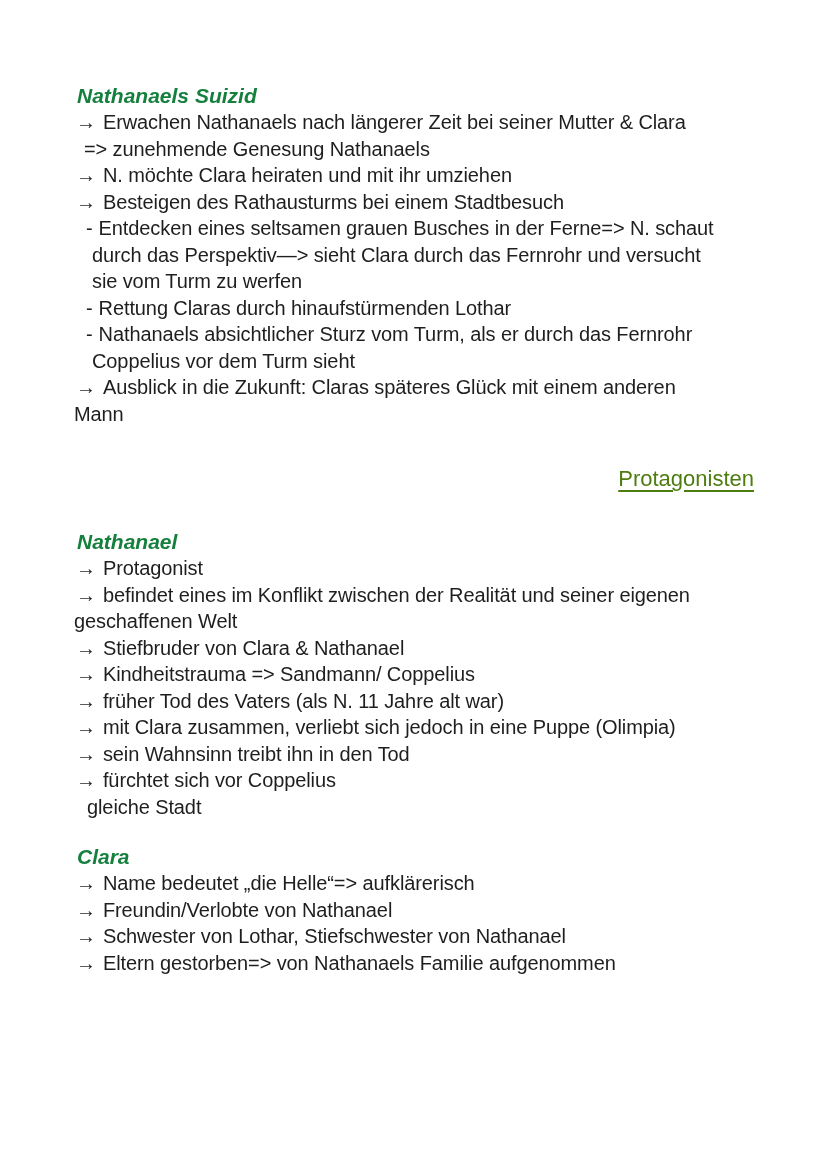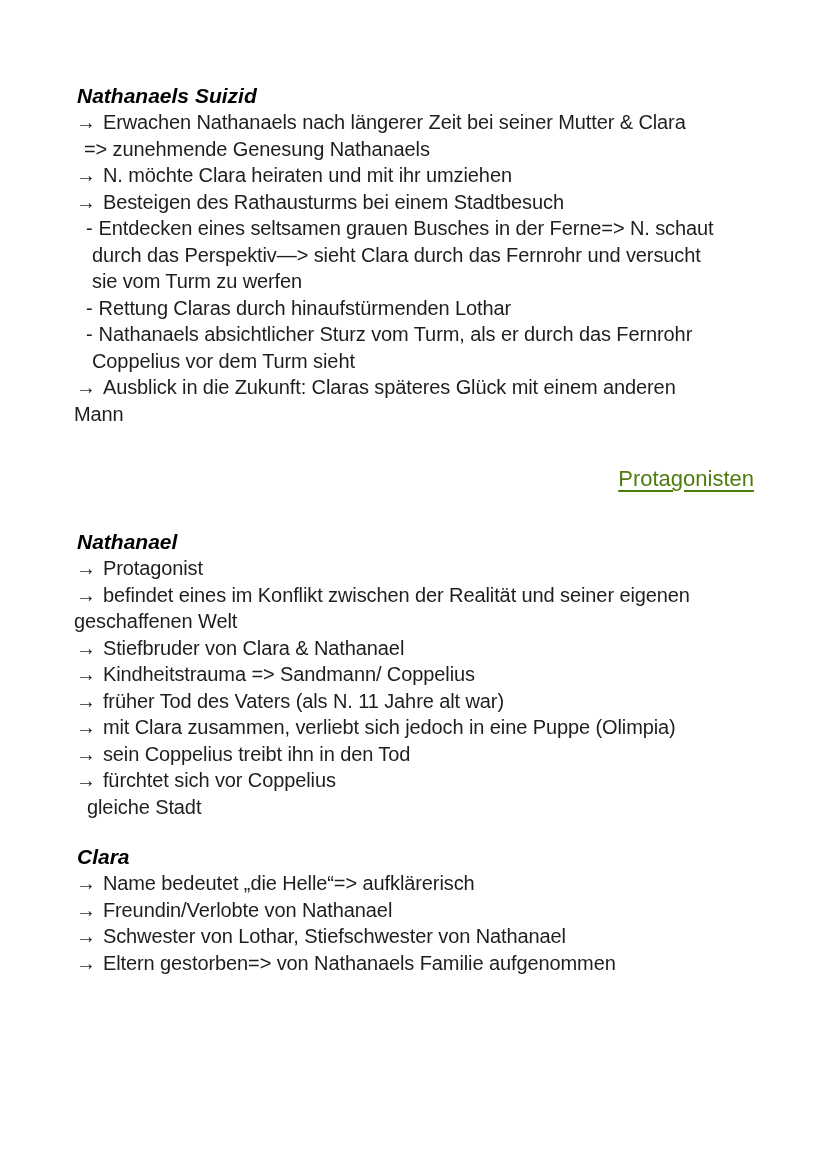--- a/index.html
+++ b/index.html
@@ -16,21 +16,21 @@
     color: #1e1e1e;
   }
   h2.section-heading {
     margin: 0;
     padding-left: 3px;
     font-family: "Liberation Sans", "DejaVu Sans", sans-serif;
     font-style: italic;
     font-weight: 700;
     font-size: 21px;
     line-height: 27px;
-    color: #000000;
+    color: #15803d;
     white-space: nowrap;
   }
   section.after-title h2.section-heading { margin-top: 0; }
   section.gap-above h2.section-heading { margin-top: 23px; }
   h1.center-heading {
     margin: 38px 10px 36px 0;
     text-align: right;
     font-weight: 400;
     font-size: 22px;
     line-height: 27px;
@@ -88,21 +88,21 @@
   <section class="after-title">
     <h2 class="section-heading">Nathanael</h2>
     <div class="lines">
         <div class="line arrowline"><span class="marker arrow">→</span><span>Protagonist</span></div>
         <div class="line arrowline"><span class="marker arrow">→</span><span>befindet eines im Konflikt zwischen der Realität und seiner eigenen</span></div>
         <div class="line flush"><span>geschaffenen Welt</span></div>
         <div class="line arrowline"><span class="marker arrow">→</span><span>Stiefbruder von Clara &amp; Nathanael</span></div>
         <div class="line arrowline"><span class="marker arrow">→</span><span>Kindheitstrauma =&gt; Sandmann/ Coppelius</span></div>
         <div class="line arrowline"><span class="marker arrow">→</span><span>früher Tod des Vaters (als N. 11 Jahre alt war)</span></div>
         <div class="line arrowline"><span class="marker arrow">→</span><span>mit Clara zusammen, verliebt sich jedoch in eine Puppe (Olimpia)</span></div>
-        <div class="line arrowline"><span class="marker arrow">→</span><span>sein Coppelius treibt ihn in den Tod</span></div>
+        <div class="line arrowline"><span class="marker arrow">→</span><span>sein Wahnsinn treibt ihn in den Tod</span></div>
         <div class="line arrowline"><span class="marker arrow">→</span><span>fürchtet sich vor Coppelius</span></div>
         <div class="line flushind"><span>gleiche Stadt</span></div>
       </div>
   </section>
 
   <section class="gap-above">
     <h2 class="section-heading">Clara</h2>
     <div class="lines">
         <div class="line arrowline"><span class="marker arrow">→</span><span>Name bedeutet „die Helle“=&gt; aufklärerisch</span></div>
         <div class="line arrowline"><span class="marker arrow">→</span><span>Freundin/Verlobte von Nathanael</span></div>

